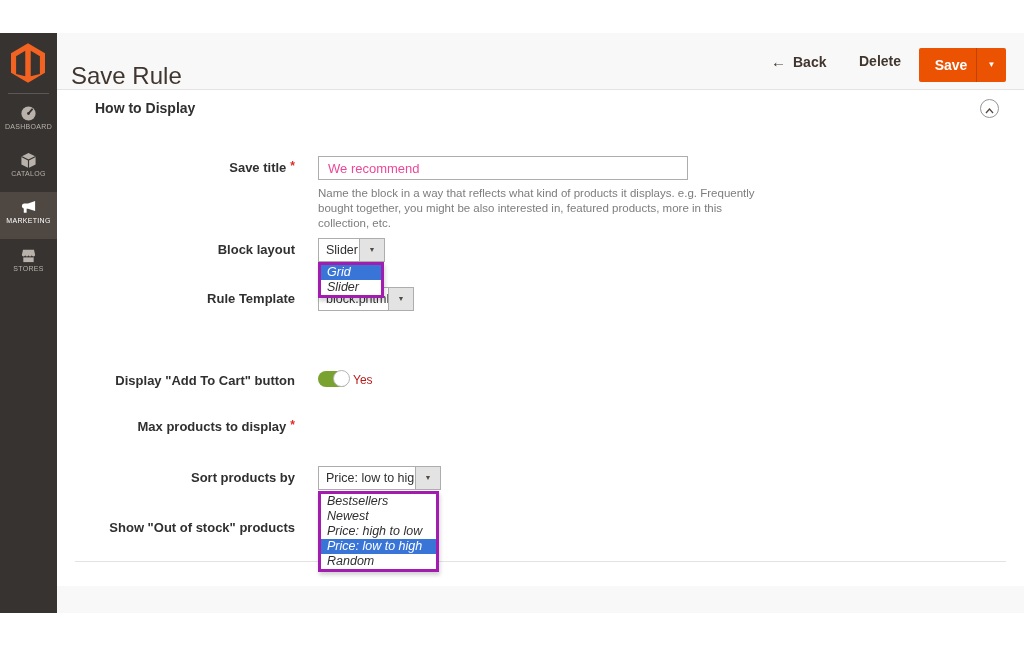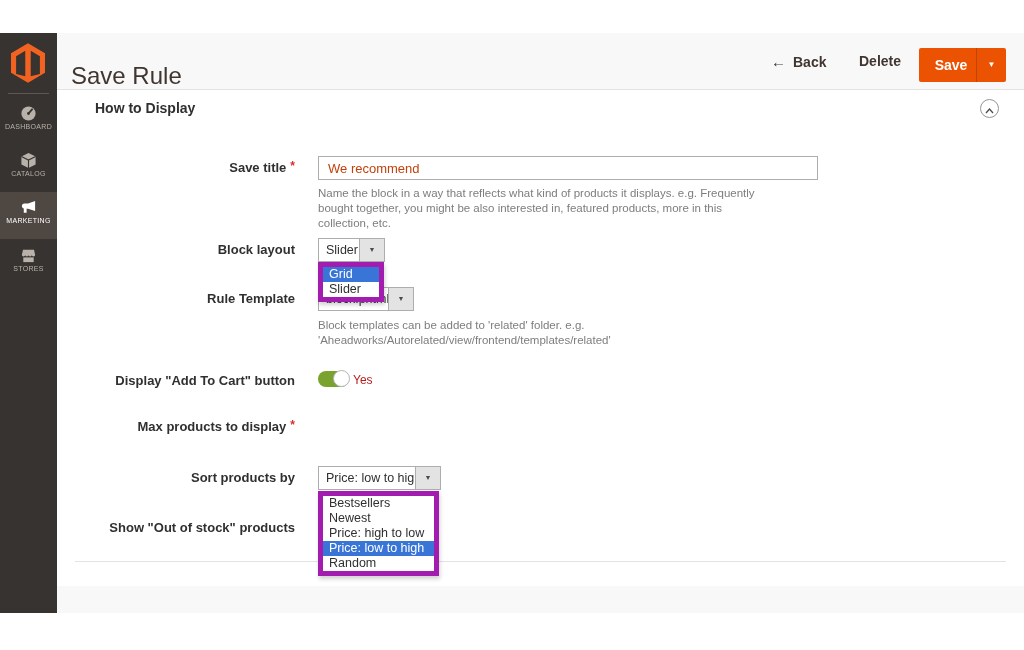--- a/index.html
+++ b/index.html
@@ -29,30 +29,30 @@
 
   
   .content{position:absolute;left:57px;top:90px;width:967px;height:496px;background:#fff;}
   .section-title{position:absolute;left:38px;top:10px;font-size:14px;font-weight:700;color:#303030;}
   .collapse-btn{position:absolute;left:923px;top:9px;width:19px;height:19px;border:1px solid #949494;border-radius:50%;box-sizing:border-box;cursor:pointer;text-align:center;}
   .collapse-btn svg{margin-top:5px;}
 
   .f-label{position:absolute;left:0;width:238px;text-align:right;font-size:13px;font-weight:600;color:#303030;white-space:nowrap;}
   .req{color:var(--required_red,#e02b27);font-size:12px;margin-left:4px;position:relative;top:-2px;font-weight:600;}
 
-  .text-input{position:absolute;left:261px;width:500px;height:24px;border:1px solid #adadad;box-sizing:border-box;
-              padding:0 9px;font-size:13px;color:#c2410c;font-family:inherit;background:#fff;}
+  .text-input{position:absolute;left:261px;width:370px;height:24px;border:1px solid #adadad;box-sizing:border-box;
+              padding:0 9px;font-size:13px;color:#ec4899;font-family:inherit;background:#fff;}
   .help{position:absolute;left:261px;font-size:11.5px;color:#7d7d7d;line-height:1.32;}
 
   .sel{position:absolute;left:261px;height:24px;background:#fff;border:1px solid #adadad;box-sizing:border-box;cursor:pointer;}
   .sel-text{position:absolute;left:7px;top:4px;font-size:12.5px;color:#303030;white-space:nowrap;}
   .sel-arrow{position:absolute;right:0;top:0;bottom:0;width:24px;background:#e3e3e3;border-left:1px solid #adadad;
              text-align:center;line-height:22px;font-size:7px;color:#514943;}
 
-  .dd-list{position:absolute;background:#fff;border:5px solid #a21caf;box-shadow:1px 3px 4px rgba(0,0,0,.18);box-sizing:border-box;z-index:5;}
+  .dd-list{position:absolute;background:#fff;border:3px solid #a21caf;box-shadow:1px 3px 4px rgba(0,0,0,.18);box-sizing:border-box;z-index:5;font-style:italic;}
   .dd-opt{height:15px;line-height:15px;padding-left:6px;font-size:12.5px;color:#303030;white-space:nowrap;cursor:pointer;overflow:hidden;}
   .dd-opt.hl{background:var(--dropdown_highlight,#3875d7);color:#fff;}
 
   .toggle{position:absolute;left:261px;top:281px;width:31px;height:16px;border-radius:9px;background:var(--toggle_on,#79a22e);cursor:pointer;}
   .toggle .knob{position:absolute;right:-1px;top:-1px;width:17px;height:17px;background:#fff;border:1px solid #b5b5b5;border-radius:50%;box-sizing:border-box;}
   .toggle-label{position:absolute;left:296px;top:283px;font-size:12px;color:#b91c1c;}
 
   .bottom-divider{position:absolute;left:18px;top:471px;width:931px;border-top:1px solid #e3e3e3;}
   .footer-strip{position:absolute;left:57px;top:586px;width:967px;height:27px;background:#f8f8f8;}
 </style>
@@ -142,24 +142,20 @@
     <div class="dd-list" style="left:261px;top:172px;width:66px">
       <div class="dd-opt hl">Grid</div>
       <div class="dd-opt">Slider</div>
     </div>
 
     <div class="f-label" style="top:201px">Rule Template</div>
     <div class="sel" style="top:197px;width:96px;z-index:1">
       <span class="sel-text">block.phtml</span>
       <span class="sel-arrow">▼</span>
     </div>
-    <div class="help" style="top:228px;width:330px">
-      <div>Block templates can be added to 'related' folder. e.g.</div>
-      <div>'Aheadworks/Autorelated/view/frontend/templates/related'</div>
-    </div>
 
     <div class="f-label" style="top:283px">Display "Add To Cart" button</div>
     <div class="toggle">
       <span class="knob"></span>
     </div>
     <div class="toggle-label">Yes</div>
 
     <div class="f-label" style="top:329px">
       <span>Max products to display</span><span class="req">*</span>
     </div>

